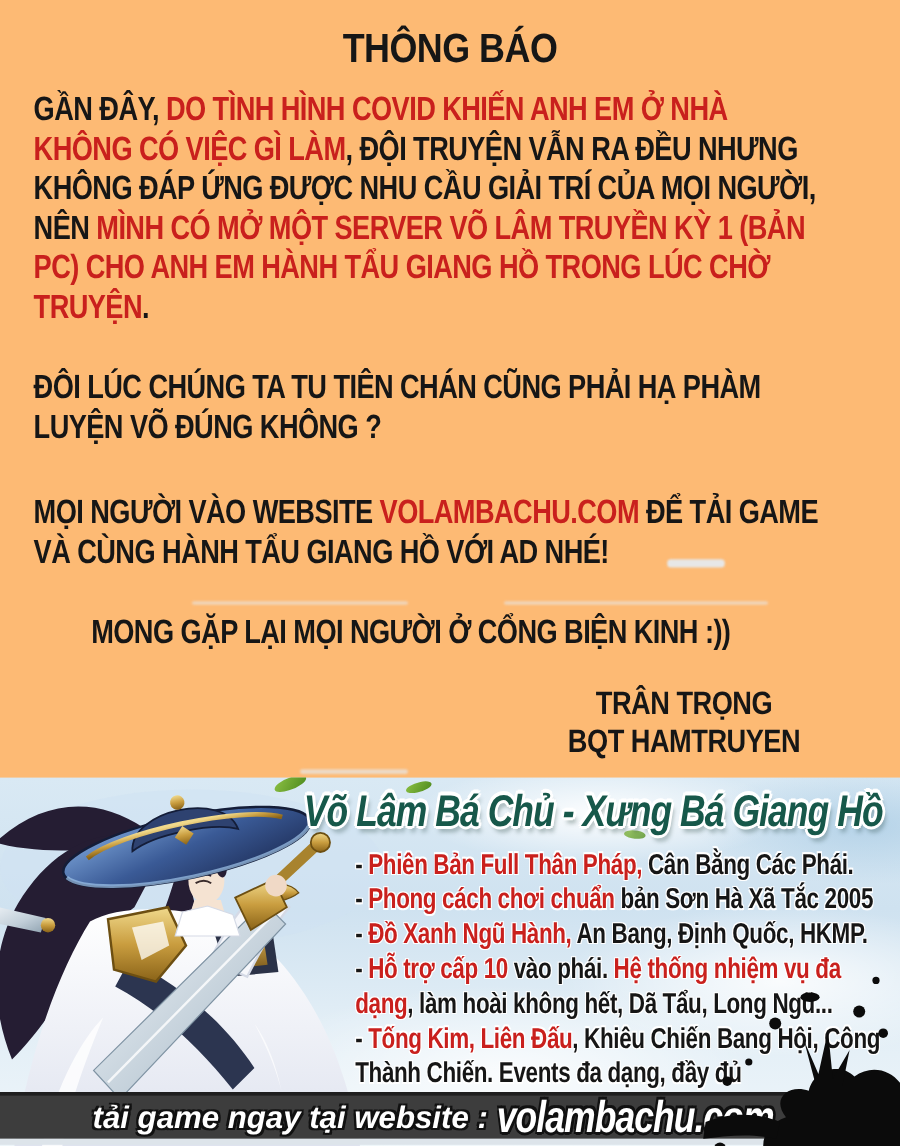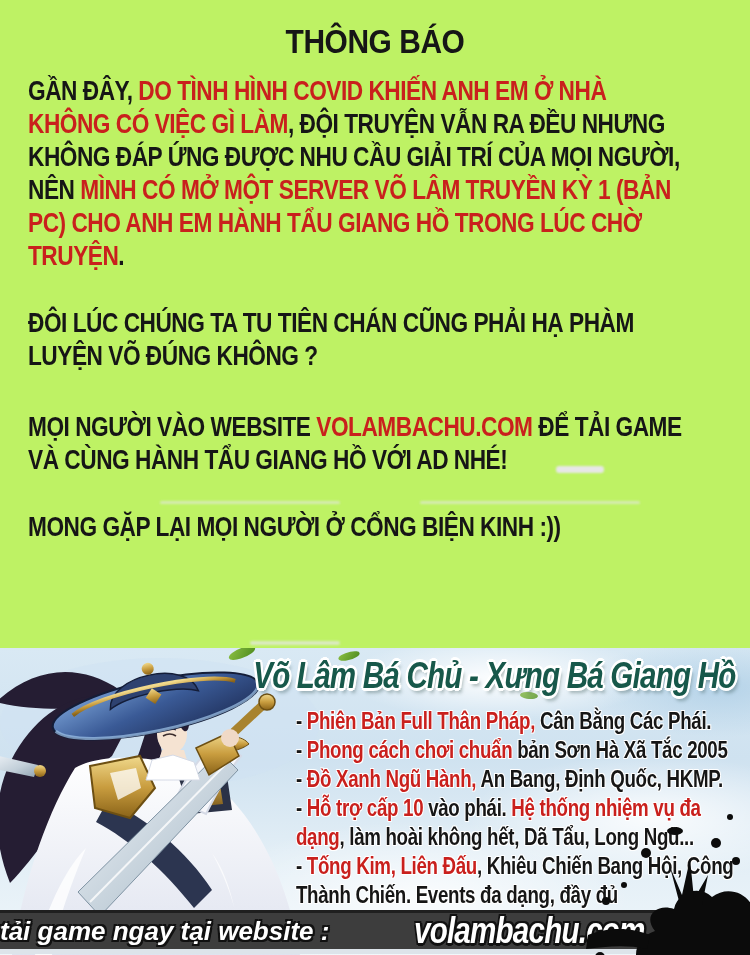--- a/index.html
+++ b/index.html
@@ -1,33 +1,33 @@
 <!DOCTYPE html>
 <html style="--c-red: #c9201d; --c-text: #161616; --c-banner_green: #17584a; --c-banner_sky: #d9e9f4; --c-bar_bg: #3d3d3d; --c-bar_text: #ffffff; --c-ink: #0b0b0b;"><head>
 <meta charset="utf-8">
 <style>
   html,body{margin:0;padding:0;background:#888;}
   #page{
     position:relative;width:750px;height:955px;margin:0 auto;
-    background:#bef264;overflow:hidden;
+    background:#fdba74;overflow:hidden;
     font-family:"Liberation Sans",sans-serif;
   }
   .notice-title{
     position:absolute;top:22px;left:0;right:0;text-align:center;
     font-size:34px;font-weight:700;letter-spacing:-0.5px;color:var(--c-text);
     transform:scaleX(.88);
   }
   .para{position:absolute;left:28px;}
   .ln{
     white-space:pre;font-weight:700;font-size:28px;line-height:33px;
     letter-spacing:-0.6px;transform:scaleX(.81);transform-origin:0 50%;
   }
   .sb{color:var(--c-text);}
   .sr{color:var(--c-red);}
-  .p1{top:74px;} .p2{top:306px;} .p3{top:410px;} .p4{top:510px;}
+  .p1{top:74px;} .p2{top:306px;} .p3{top:410px;} .p4{top:510px;margin-left:48px;}
   .signature{
     position:absolute;top:570px;left:430px;width:280px;text-align:center;
     font-weight:700;font-size:27px;line-height:32px;letter-spacing:-0.5px;color:var(--c-text);
   }
   .signature .sg{transform:scaleX(.84);transform-origin:50% 50%;white-space:pre;}
   
   .smudge{position:absolute;background:#e7e7e7;border-radius:3px;filter:blur(1px);}
   
   .banner{
     position:absolute;left:0;top:648px;width:750px;height:313px;overflow:hidden;
@@ -52,21 +52,21 @@
   .fl{
     white-space:pre;font-weight:700;font-size:24px;line-height:29px;
     letter-spacing:-0.4px;transform:scaleX(.78);transform-origin:0 50%;
     text-shadow:-1px -1px 0 #fff,1px -1px 0 #fff,-1px 1px 0 #fff,1px 1px 0 #fff;
   }
   .leaf{position:absolute;border-radius:60% 40% 60% 40%;
     background:linear-gradient(135deg,#8cc043,#4d8a1e);}
   .download-bar{
     position:absolute;left:0;top:262px;width:702px;height:36px;
     background:var(--c-bar_bg);border-top:3px solid #1f1f1f;
-    display:flex;align-items:center;justify-content:space-between;
+    display:flex;align-items:center;justify-content:flex-end;
   }
   .bar-prefix{
     font-style:italic;font-weight:700;font-size:26px;color:var(--c-bar_text);white-space:pre;
     text-shadow:-2px -2px 0 #111,2px -2px 0 #111,-2px 2px 0 #111,2px 2px 0 #111,0 2px 0 #111,2px 0 0 #111;
   }
   .bar-domain{
     display:inline-block;font-style:italic;font-weight:700;font-size:37px;letter-spacing:-1px;
     color:var(--c-bar_text);white-space:pre;transform:scaleX(.8);transform-origin:0 50%;
     text-shadow:-2px -2px 0 #111,2px -2px 0 #111,-2px 2px 0 #111,2px 2px 0 #111,0 3px 0 #111,3px 0 0 #111;
   }
@@ -95,20 +95,24 @@
 
   <div class="para p3">
     <div class="ln"><span class="sb">MỌI NGƯỜI VÀO WEBSITE </span><span class="sr">VOLAMBACHU.COM</span><span class="sb"> ĐỂ TẢI GAME</span></div>
     <div class="ln"><span class="sb">VÀ CÙNG HÀNH TẨU GIANG HỒ VỚI AD NHÉ!</span></div>
   </div>
 
   <div class="para p4">
     <div class="ln"><span class="sb">MONG GẶP LẠI MỌI NGƯỜI Ở CỔNG BIỆN KINH :))</span></div>
   </div>
 
+  <div class="signature">
+    <div class="sg">TRÂN TRỌNG</div>
+    <div class="sg">BQT HAMTRUYEN</div>
+  </div>
 
   <div class="smudge" style="left:556px;top:466px;width:48px;height:7px;"></div>
   <div class="smudge" style="left:160px;top:501px;width:180px;height:3px;opacity:.6;"></div>
   <div class="smudge" style="left:420px;top:501px;width:220px;height:3px;opacity:.6;"></div>
   <div class="smudge" style="left:250px;top:641px;width:90px;height:4px;opacity:.7;"></div>
 
   <div class="banner">
 
     <svg width="340" height="307" viewBox="0 0 340 307" style="position:absolute;left:-10px;top:0;">
       <defs>

